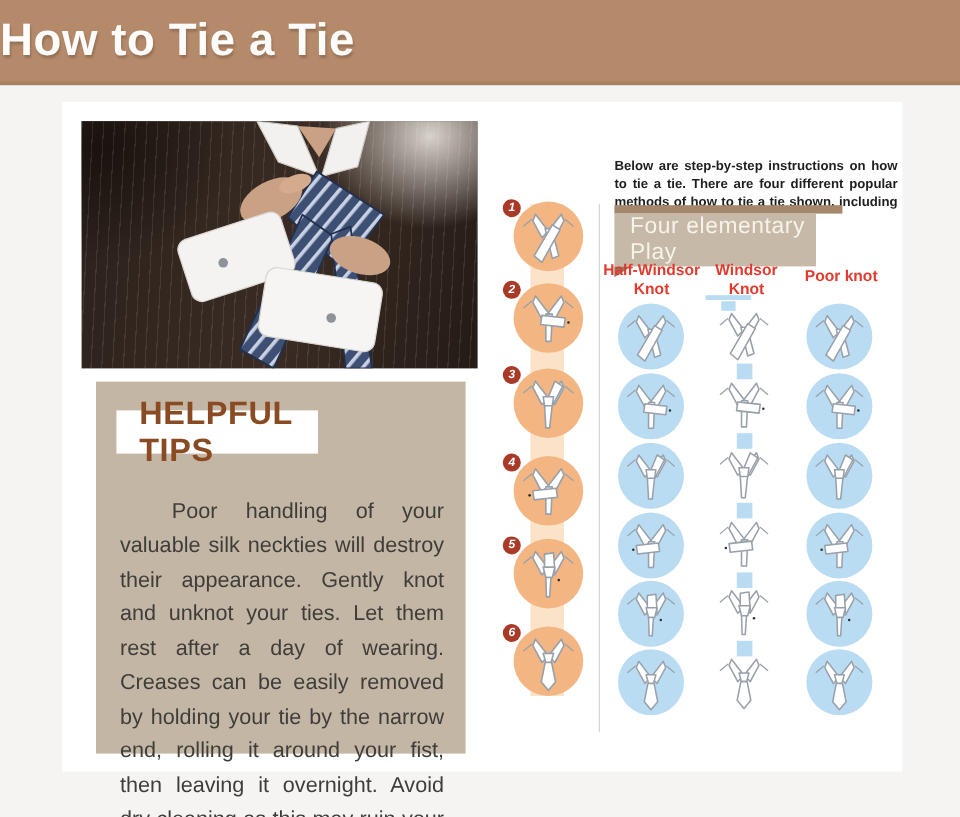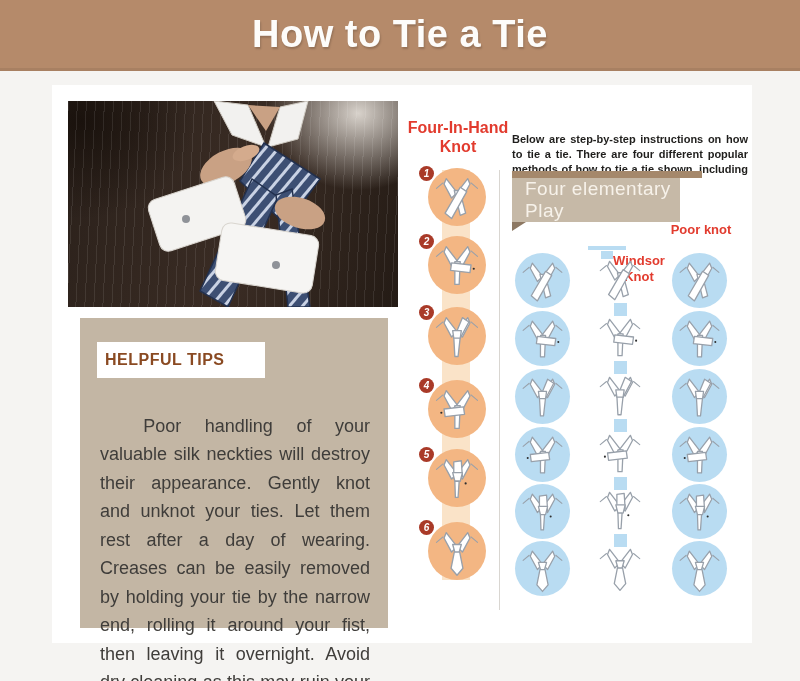--- a/index.html
+++ b/index.html
@@ -5,21 +5,21 @@
   html,body{margin:0;padding:0;}
   body{
     width:800px;height:681px;position:relative;overflow:hidden;
     background:#f5f4f2;
     font-family:"Liberation Sans", sans-serif;
   }
   
   .banner{
     position:absolute;left:0;top:0;width:800px;height:71px;
     background:#b58a6a;border-bottom:3px solid rgba(0,0,0,0.07);
-    display:flex;align-items:center;justify-content:center;box-sizing:border-box;
+    display:flex;align-items:center;box-sizing:border-box;
   }
   .banner h1{
     margin:0;color:#fdfcfa;font-size:38px;font-weight:bold;letter-spacing:0.5px;
     text-shadow:1px 2px 2px rgba(0,0,0,0.18);
   }
   
   .card{
     position:absolute;left:52px;top:85px;width:700px;height:558px;background:#ffffff;
   }
   
@@ -38,21 +38,21 @@
   .photo svg{position:absolute;inset:0;}
   
   .tips{
     position:absolute;left:28px;top:233px;width:308px;height:310px;background:#c3b6a4;
   }
   .tips-label{
     position:absolute;left:17px;top:24px;width:168px;height:36px;background:#ffffff;
     display:flex;align-items:center;
   }
   .tips-label span{
-    padding-left:8px;color:#8a4a22;font-size:16px;font-weight:bold;letter-spacing:0.5px;
+    padding-left:19px;color:#8a4a22;font-size:27px;font-weight:bold;letter-spacing:0.5px;
   }
   .tips-body{
     position:absolute;left:20px;top:76px;width:270px;
     font-size:18px;line-height:1.58;color:#3f3d3a;text-align:justify;text-indent:2.4em;
   }
   
   .fih-title{
     position:absolute;left:354px;top:33px;width:104px;text-align:center;
     color:#e23b2e;font-size:16px;font-weight:bold;line-height:1.2;
   }
@@ -84,21 +84,21 @@
     width:168px;height:44px;background:#c6b9a7;display:flex;align-items:center;justify-content:flex-end;
   }
   .elem-banner .main span{padding-left:13px;color:#f7f2ea;font-size:19px;letter-spacing:0.5px;}
   .elem-banner .fold{
     width:0;height:0;border-right:14px solid transparent;border-top:9px solid #8d7862;
   }
   .method-header{
     position:absolute;text-align:center;color:#e23b2e;font-size:13px;font-weight:bold;line-height:1.2;
   }
   .mh-hw{left:438px;top:132px;width:106px;}
-  .mh-w{left:549px;top:132px;width:76px;margin-top:36px;}
+  .mh-w{left:532px;top:132px;width:76px;}
   .mh-plain{left:606px;top:137px;width:86px;}
   .w-topbar{position:absolute;left:536px;top:161px;width:38px;height:4px;background:#b9dcf2;}
   .w-topsquare{position:absolute;left:549px;top:166px;width:12px;height:8px;background:#b9dcf2;}
   .blue-step{width:55px;height:55px;background:#b9dcf2;}
   .blue-step svg{width:51px;height:51px;}
   .plain-col .blue-step{left:620px;}
   .hw-col .blue-step{left:463px;}
   .w-step{position:absolute;left:542px;width:52px;height:52px;}
   .w-step svg{width:52px;height:52px;}
   .w-square{position:absolute;left:562px;width:13px;height:13px;background:#b9dcf2;}
@@ -150,21 +150,20 @@
     </svg>
   </div>
 
   <div class="tips">
     <div class="tips-label">
       <span>HELPFUL TIPS</span>
     </div>
     <p class="tips-body">Poor handling of your valuable silk neckties will destroy their appearance. Gently knot and unknot your ties. Let them rest after a day of wearing. Creases can be easily removed by holding your tie by the narrow end, rolling it around your fist, then leaving it overnight. Avoid dry cleaning as this may ruin your ties. Of course, it's best to own many ties so that cleaning is not often required.</p>
   </div>
 
-  <div class="fih-title">Four-In-Hand Knot</div>
   <div class="fih-band"></div>
   <div id="fih-steps">
       <div class="knot-circle fih-step" style="top: 83px;">
         <span class="badge">1</span>
         <svg viewBox="0 0 100 100">
           <path class="ln" d="M12,34 L24,24"></path>
           <path class="ln" d="M88,34 L76,24"></path>
           <polygon class="wh" points="30,16 50,42 40,52 26,26"></polygon>
           <polygon class="wh" points="70,16 50,42 60,52 74,26"></polygon>
           <polygon class="wh" points="45,38 55,38 66,80 56,84"></polygon>
@@ -238,20 +237,21 @@
   <p class="intro">Below are step-by-step instructions on how to tie a tie. There are four different popular methods of how to tie a tie shown, including a bow tie.</p>
 
   <div class="elem-banner">
     <div class="bar"></div>
     <div class="main">
       <span>Four elementary Play</span>
     </div>
     <div class="fold"></div>
   </div>
 
+  <div class="method-header mh-hw">Half-Windsor Knot</div>
   <div class="method-header mh-w">Windsor Knot</div>
   <div class="method-header mh-plain">Poor knot</div>
 
   <div class="w-topbar"></div>
   <div class="w-topsquare"></div>
 
   <div class="hw-col" id="hw-steps">
       <div class="knot-circle blue-step" style="top: 168px;">
         <svg viewBox="0 0 100 100">
           <path class="ln" d="M12,34 L24,24"></path>

